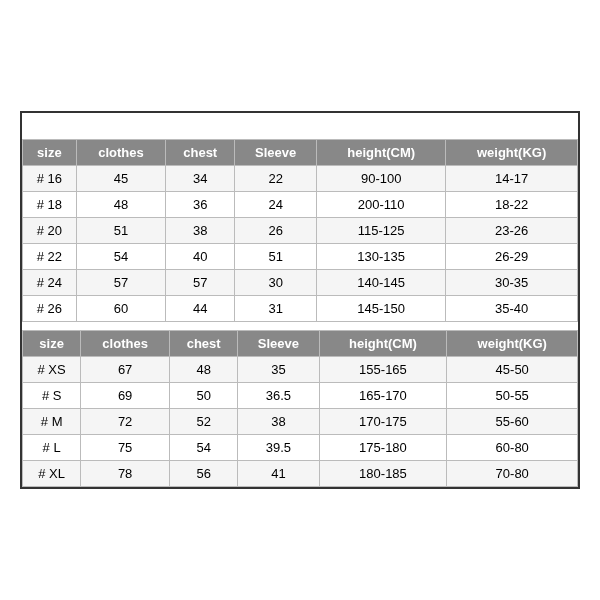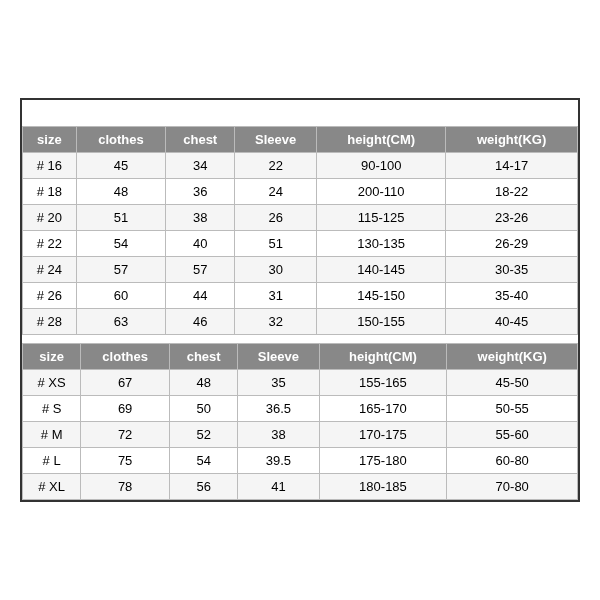--- a/index.html
+++ b/index.html
@@ -115,28 +115,20 @@
             <td>30-35</td>
           </tr>
           <tr>
             <td># 26</td>
             <td>60</td>
             <td>44</td>
             <td>31</td>
             <td>145-150</td>
             <td>35-40</td>
           </tr>
-          <tr>
-            <td># 28</td>
-            <td>63</td>
-            <td>46</td>
-            <td>32</td>
-            <td>150-155</td>
-            <td>40-45</td>
-          </tr>
         </tbody>
     </table>
   </div>
 
   <div class="section-gap"></div>
 
   <div class="table-wrapper">
     <table>
       <thead>
         <tr>

